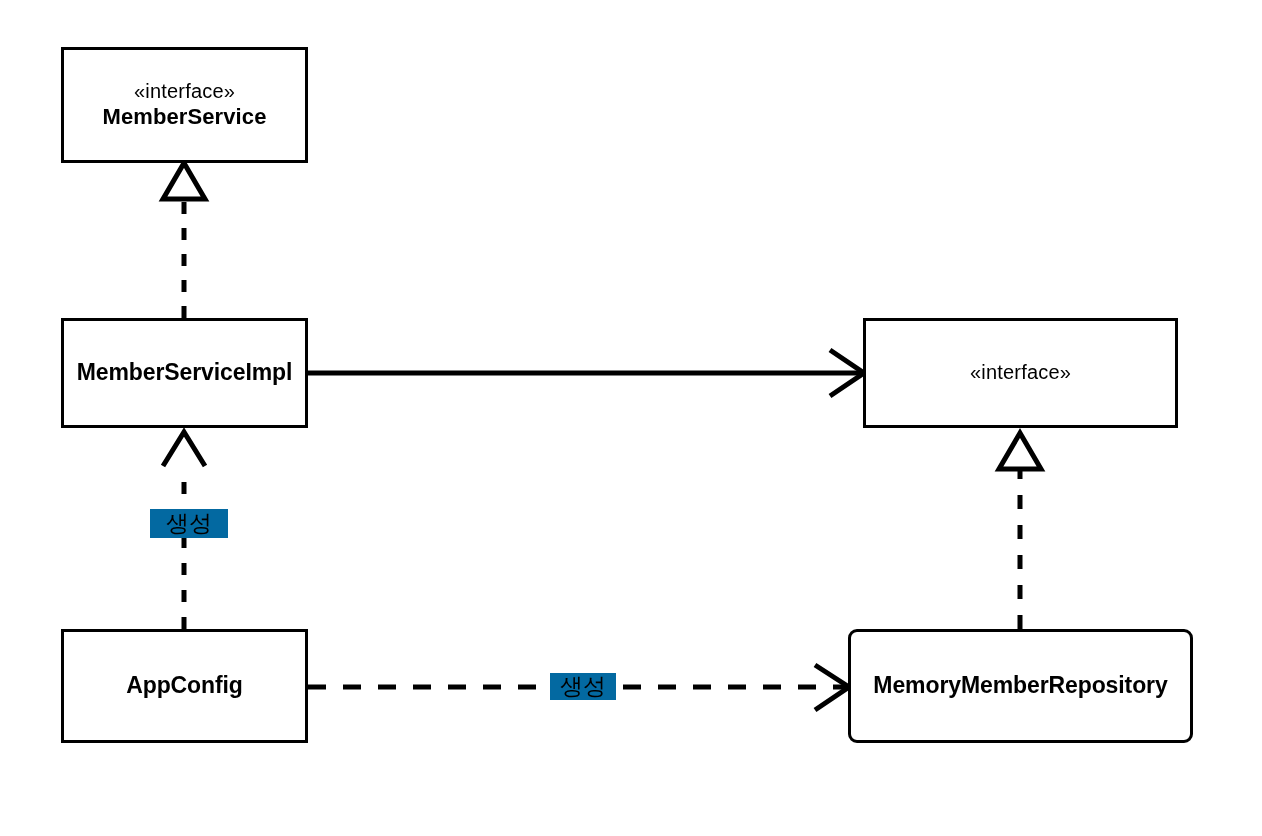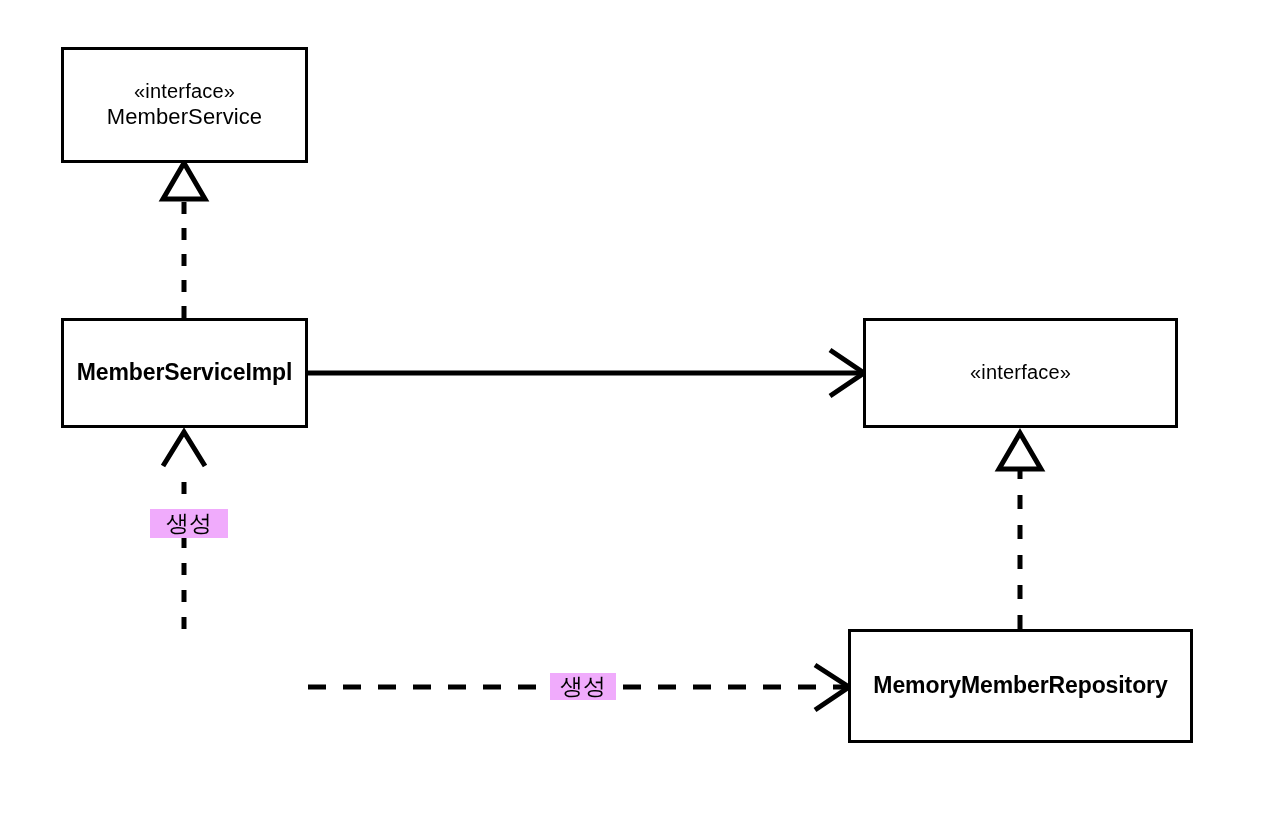--- a/index.html
+++ b/index.html
@@ -41,33 +41,33 @@
     line-height: 1.18;
   }
   .stereotype {
     font-size: 20px;
     font-weight: 400;
     letter-spacing: 0.2px;
     white-space: nowrap;
   }
   .node-title-bold {
     font-size: 22px;
-    font-weight: normal;
+    font-weight: bold;
     letter-spacing: 0.1px;
     white-space: nowrap;
   }
   .node-title-plain {
     font-size: 23px;
     font-weight: 700;
     letter-spacing: -0.1px;
     white-space: nowrap;
   }
   .edge-label {
     position: absolute;
-    background: #f0abfc;
+    background: #0369a1;
     font-size: 23px;
     font-weight: 400;
     line-height: 1;
     white-space: nowrap;
     text-align: center;
     color: #000000;
   }
 </style>
 </head>
 <body>
@@ -114,22 +114,25 @@
   </div>
 
   <div class="node-box" style="left:61px; top:318px; width:247px; height:110px;">
     <div class="node-title-plain">MemberServiceImpl</div>
   </div>
 
   <div class="node-box" style="left:863px; top:318px; width:315px; height:110px;">
     <div class="stereotype">«interface»</div>
   </div>
 
+  <div class="node-box" style="left:61px; top:629px; width:247px; height:114px;">
+    <div class="node-title-plain">AppConfig</div>
+  </div>
 
-  <div class="node-box" style="left:848px; top:629px; width:345px; height:114px;">
+  <div class="node-box" style="left:848px; top:629px; width:345px; height:114px;border-radius:9px;">
     <div class="node-title-plain">MemoryMemberRepository</div>
   </div>
 
   <div class="edge-label" style="left:150px; top:509px; width:70px; padding:3px 4px;">생성</div>
 
   <div class="edge-label" style="left:550px; top:673px; width:60px; padding:2px 3px;">생성</div>
 
 </div>
 
 </body></html>

